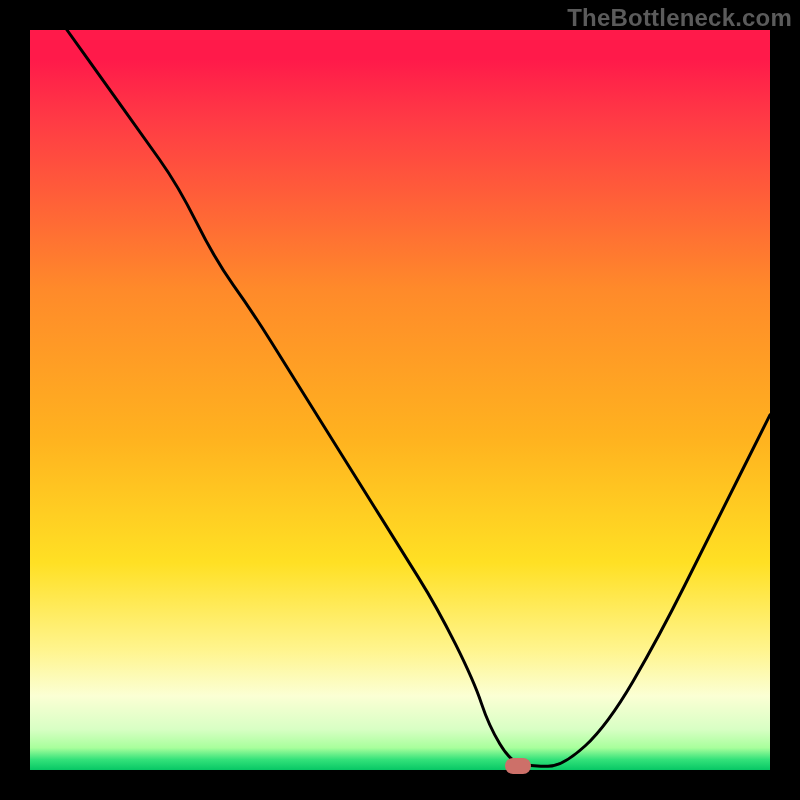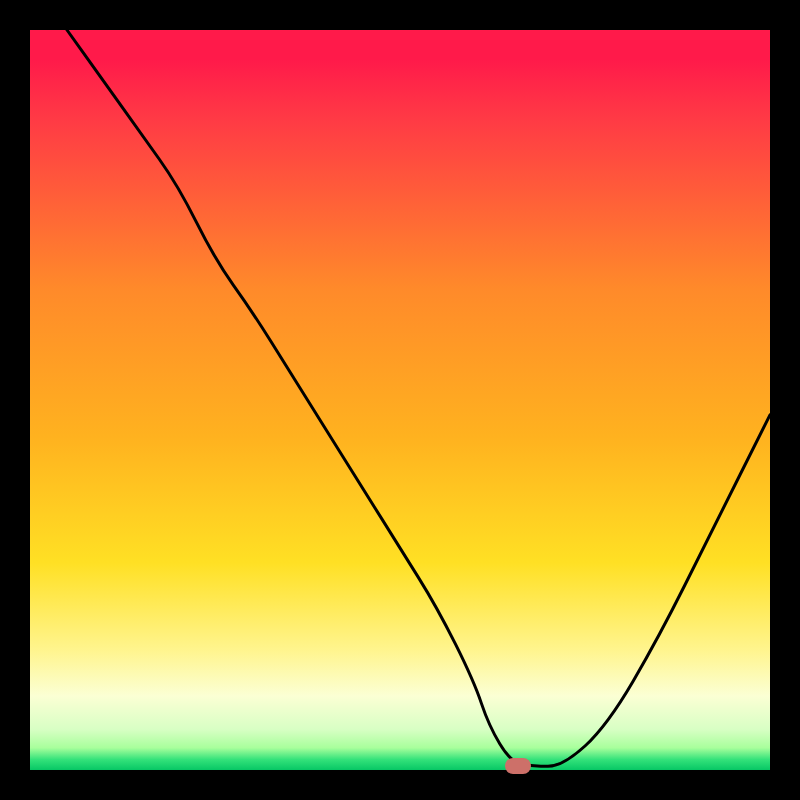--- a/index.html
+++ b/index.html
@@ -88,13 +88,14 @@
 </head>
 <body>
 
 <div class="frame">
   <div class="plot-area" id="plot" style="--c-top: #ff1a4a; --c-redhi: #ff3a45; --c-orange1: #ff8a2a; --c-orange2: #ffb21f; --c-yellow: #ffe024; --c-paleyellow: #fff590; --c-cream: #fbffd4; --c-lightgreen1: #d8ffc4; --c-lightgreen2: #a8ff9c; --c-green1: #33e27a; --c-green2: #07c765;">
     <svg class="curve" viewBox="0 0 740 740" preserveAspectRatio="none">
       <path id="curvePath" d="M 37.0 0.0 Q 37.0 0.0 55.5 25.9 Q 74.0 51.8 92.5 77.7 Q 111.0 103.6 129.5 129.5 Q 148.0 155.4 166.5 192.4 Q 185.0 229.4 203.5 255.3 Q 222.0 281.2 240.5 310.8 Q 259.0 340.4 277.5 370.0 Q 296.0 399.6 314.5 429.2 Q 333.0 458.8 351.5 488.4 Q 370.0 518.0 388.5 547.6 Q 407.0 577.2 425.5 614.2 Q 444.0 651.2 451.4 673.4 Q 458.8 695.6 469.9 714.1 Q 481.0 732.6 492.1 734.5 Q 503.2 736.3 518.0 736.3 Q 532.8 736.3 555.0 716.0 Q 577.2 695.6 603.1 651.2 Q 629.0 606.8 654.9 555.0 Q 680.8 503.2 710.4 444.0 T 740.0 384.8" fill="none" stroke-width="3" stroke-linejoin="round" stroke-linecap="round" stroke="#000000"></path>
     </svg>
     <div class="marker" id="marker" style="left: 488.4px; top: 736.3px; background: rgb(205, 112, 105);"></div>
   </div>
+  <div class="watermark">TheBottleneck.com</div>
 </div>
 
 </body></html>

